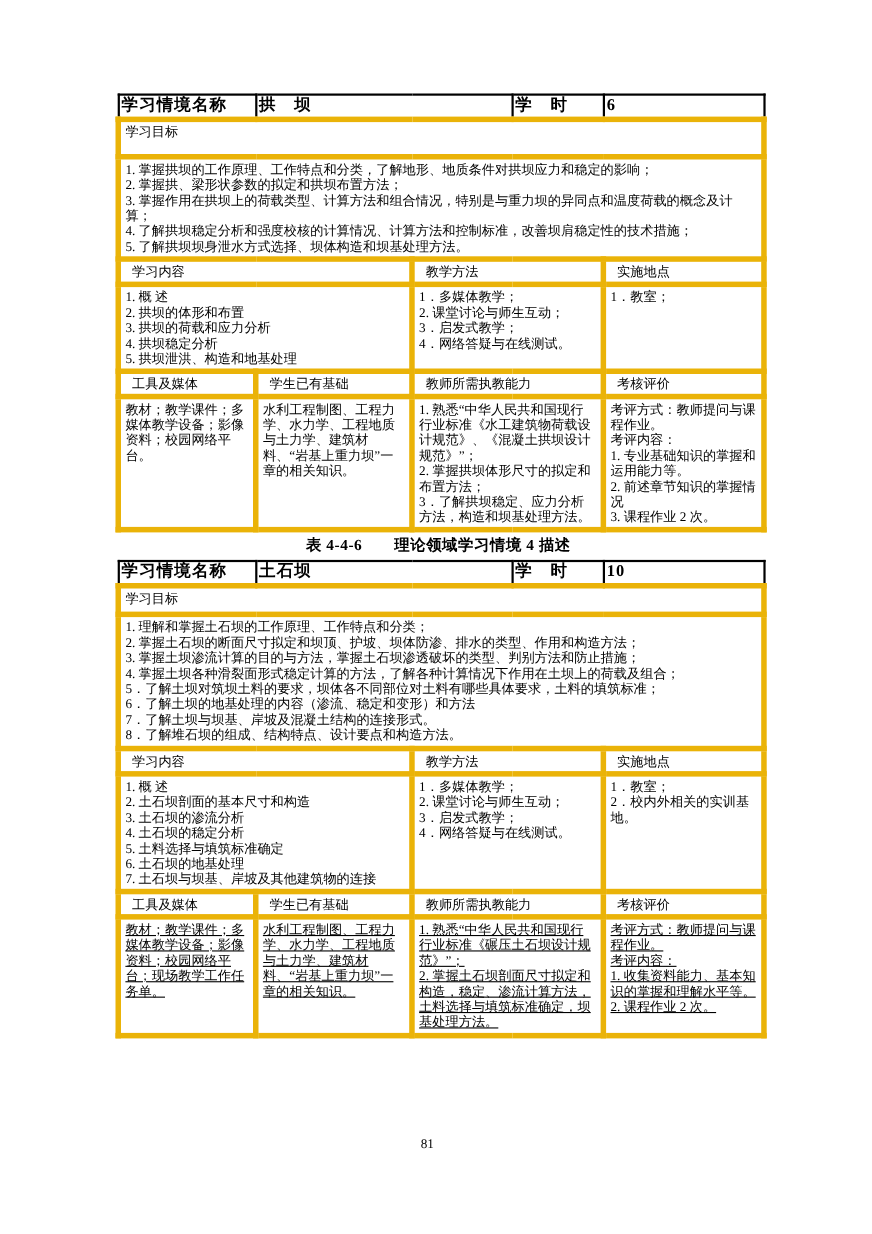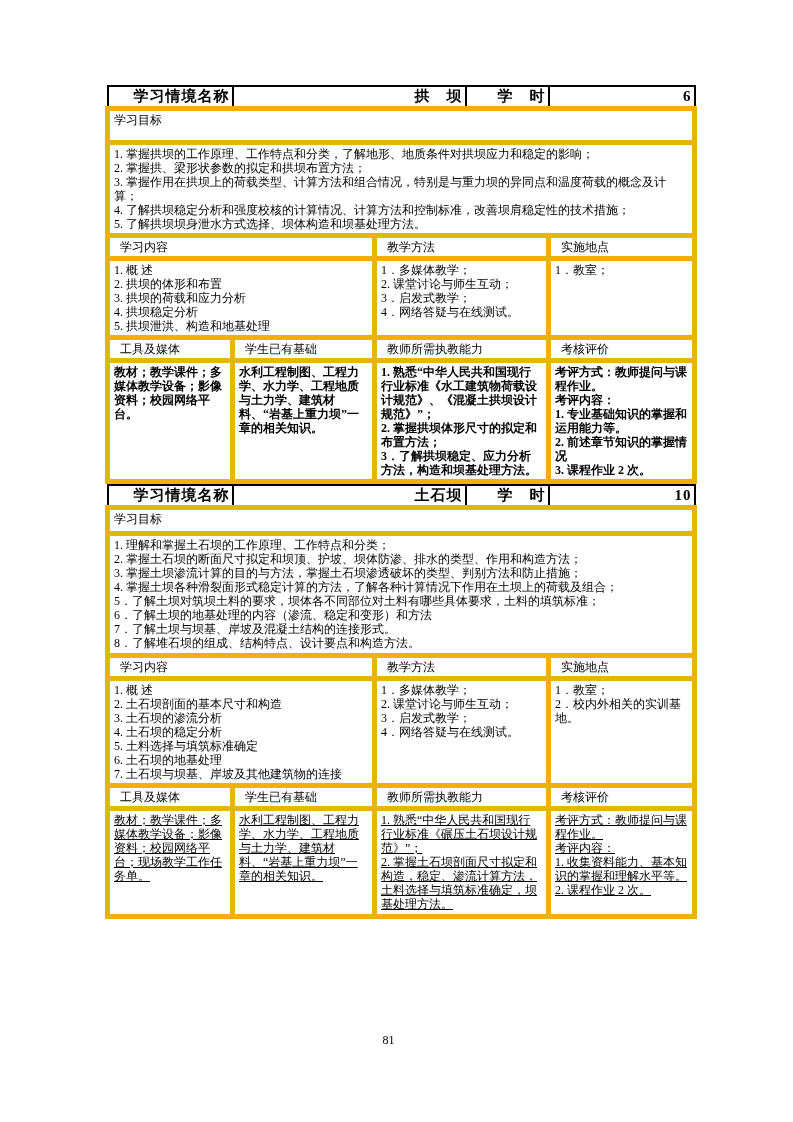--- a/index.html
+++ b/index.html
@@ -26,33 +26,33 @@
     font-size: 12px; line-height: 14px;
     padding: 2px 4px;
     vertical-align: top;
     white-space: pre-line;
     overflow: hidden;
     word-break: break-all;
   }
   tr.r-head td {
     border: 2px solid #000;
     font-weight: bold; font-size: 15px; line-height: 17px;
-    text-align: right; vertical-align: middle;
+    text-align: left; vertical-align: middle;
     white-space: normal; padding: 1px 2px;
     letter-spacing: 1px;
   }
   tr.r-ch td, tr.r-th td { vertical-align: middle; white-space: normal; padding-left: 10px; }
   
   #t1 tr.r-head { height: 22px; }
   #t1 tr.r-goal { height: 34px; }
   #t1 tr.r-obj  { height: 70px; }
   #t1 tr.r-ch   { height: 18px; }
   #t1 tr.r-cc   { height: 72px; }
   #t1 tr.r-th   { height: 20px; }
-  #t1 tr.r-tc   { height: 120px; font-weight: bold; }
+  #t1 tr.r-tc   { height: 120px; }
   
   #t2 tr.r-head { height: 20px; }
   #t2 tr.r-goal { height: 26px; }
   #t2 tr.r-obj  { height: 122px; }
   #t2 tr.r-ch   { height: 20px; }
   #t2 tr.r-cc   { height: 104px; }
   #t2 tr.r-th   { height: 19px; }
   #t2 tr.r-tc   { height: 108px; text-decoration: underline; }
   .page-num {
     position: absolute; top: 1033px; left: 0; width: 777px;
@@ -121,20 +121,21 @@
 3．了解拱坝稳定、应力分析方法，构造和坝基处理方法。</td>
       <td>考评方式：教师提问与课程作业。
 考评内容：
 1. 专业基础知识的掌握和运用能力等。
 2. 前述章节知识的掌握情况
 3. 课程作业 2 次。</td>
     </tr>
   </tbody>
     </table>
 
+  <div id="title2" class="tbl-title">表 4-4-6　　理论领域学习情境 4 描述</div>
 
   <table id="t2">
     <colgroup>
       <col style="width:125px">
         <col style="width:142px">
         <col style="width:91px">
         <col style="width:83px">
         <col style="width:146px">
     </colgroup>
     <tbody>

